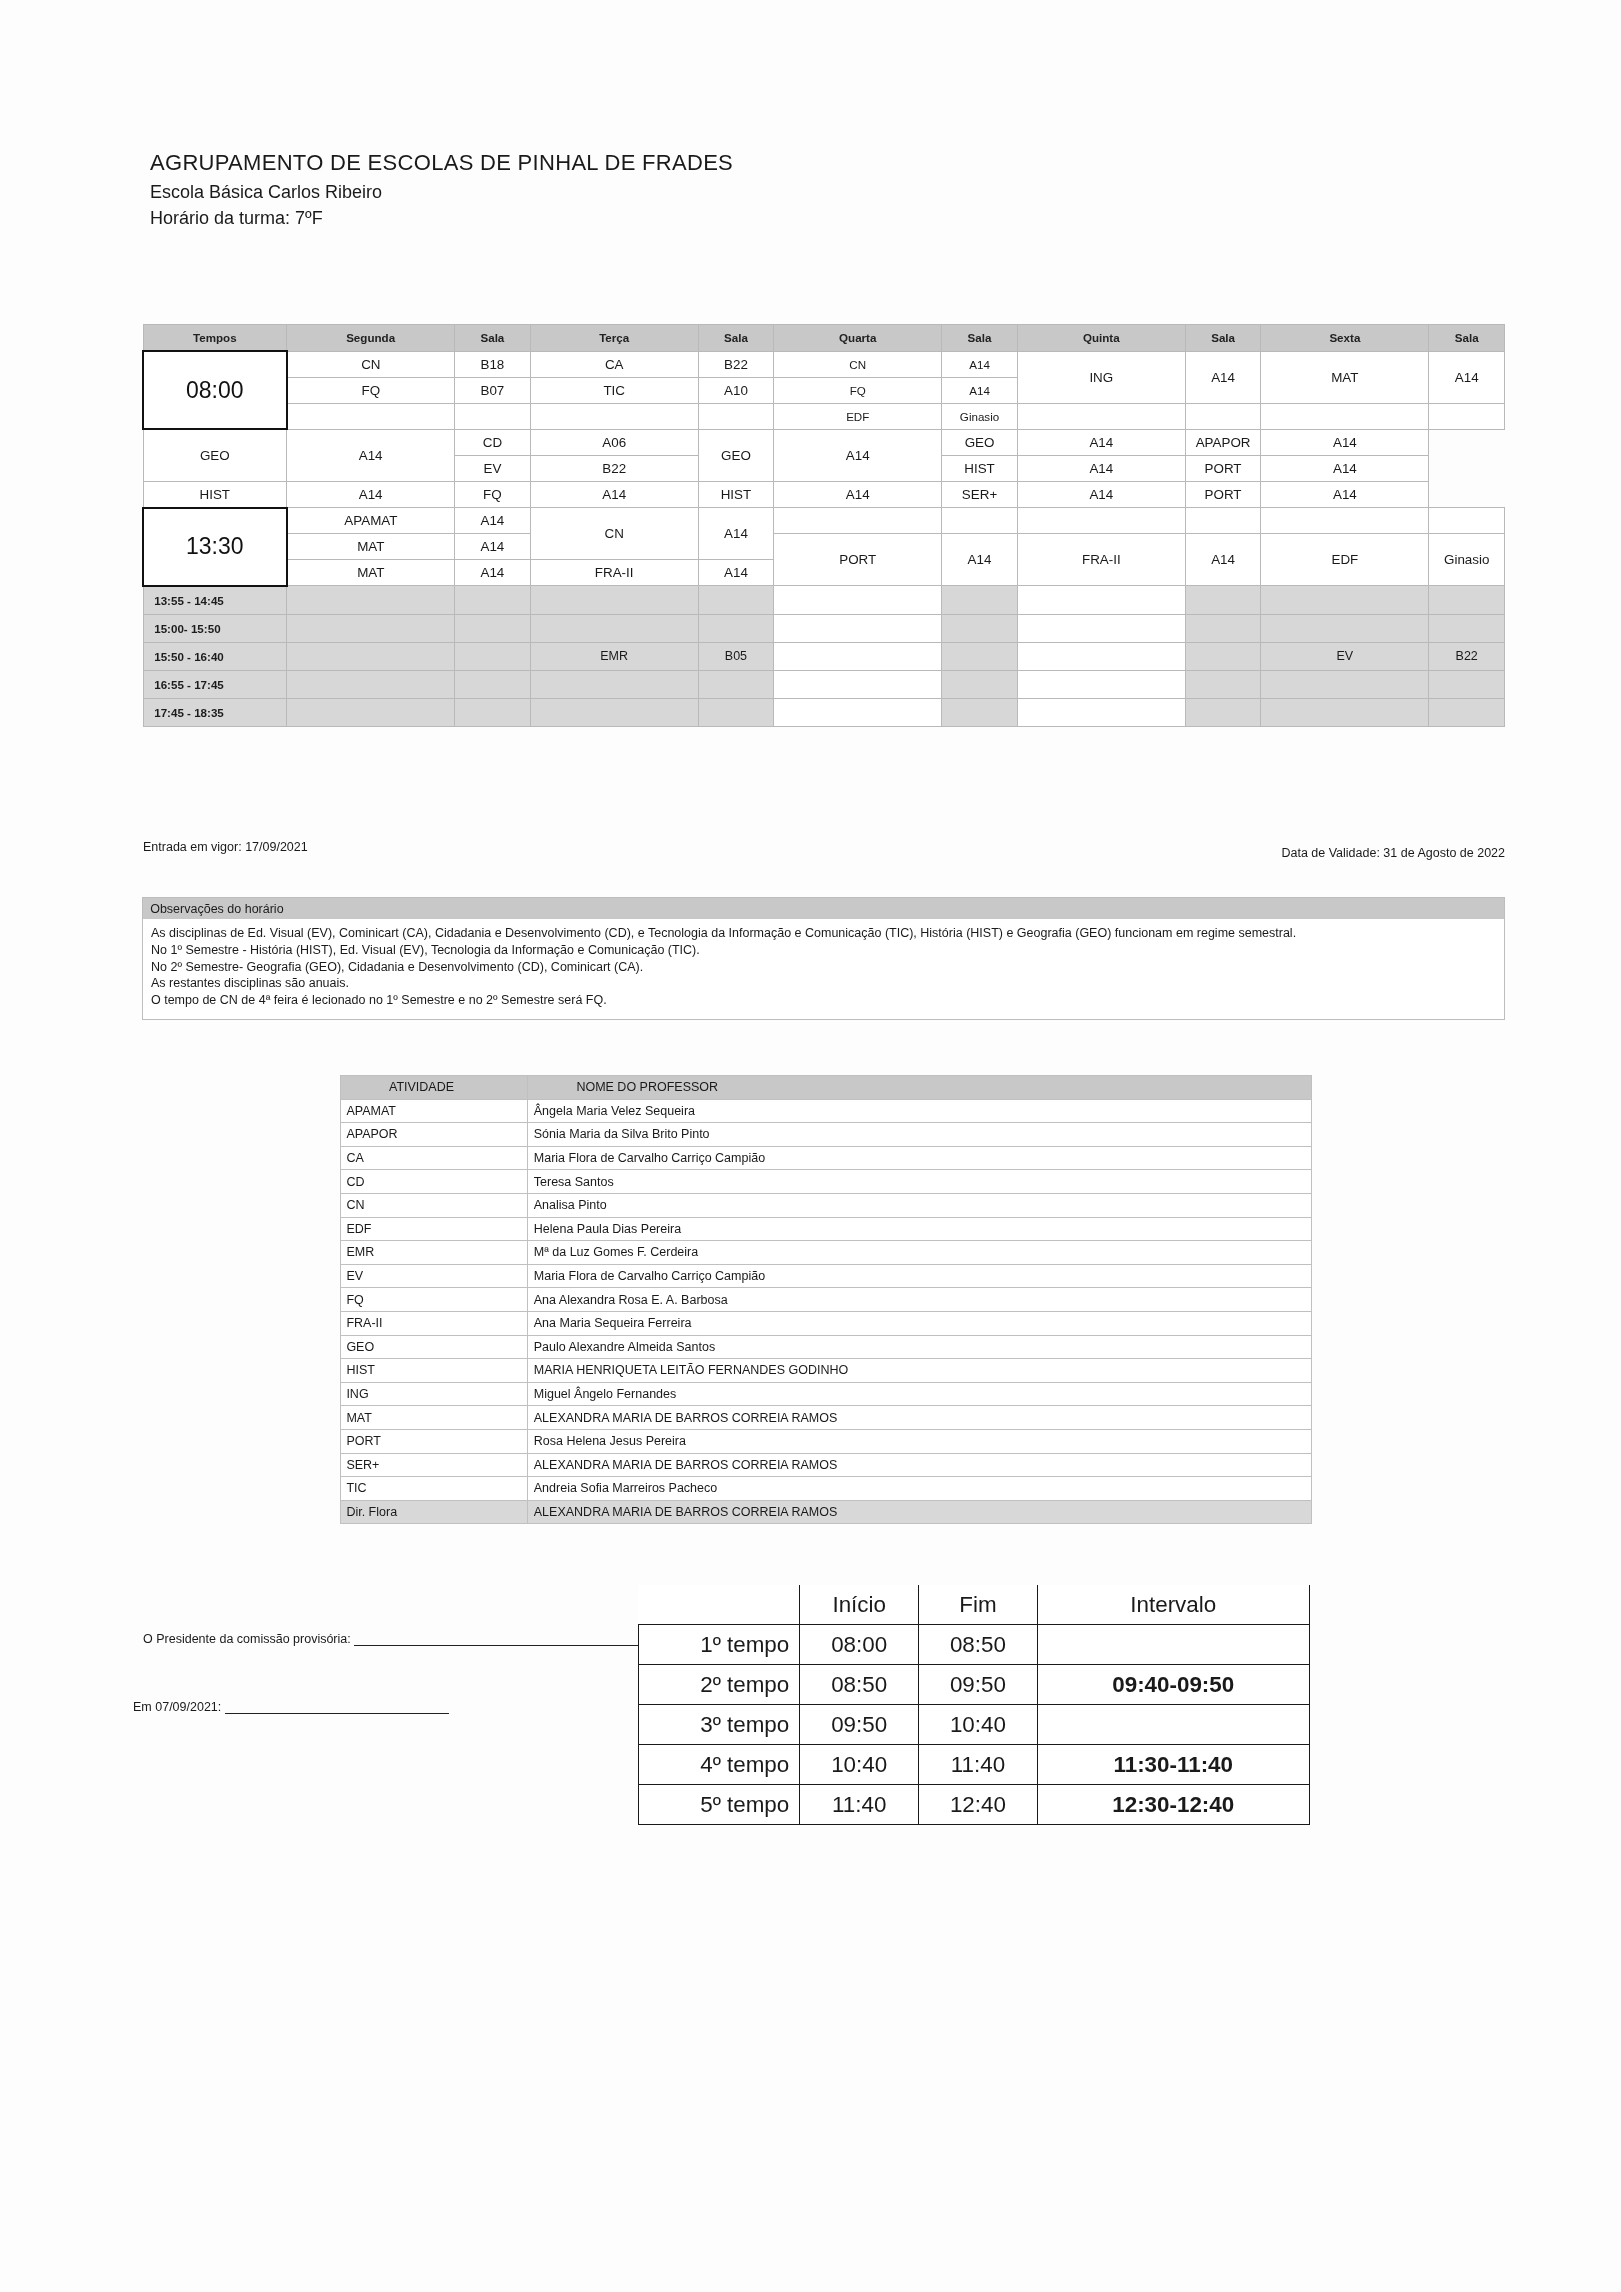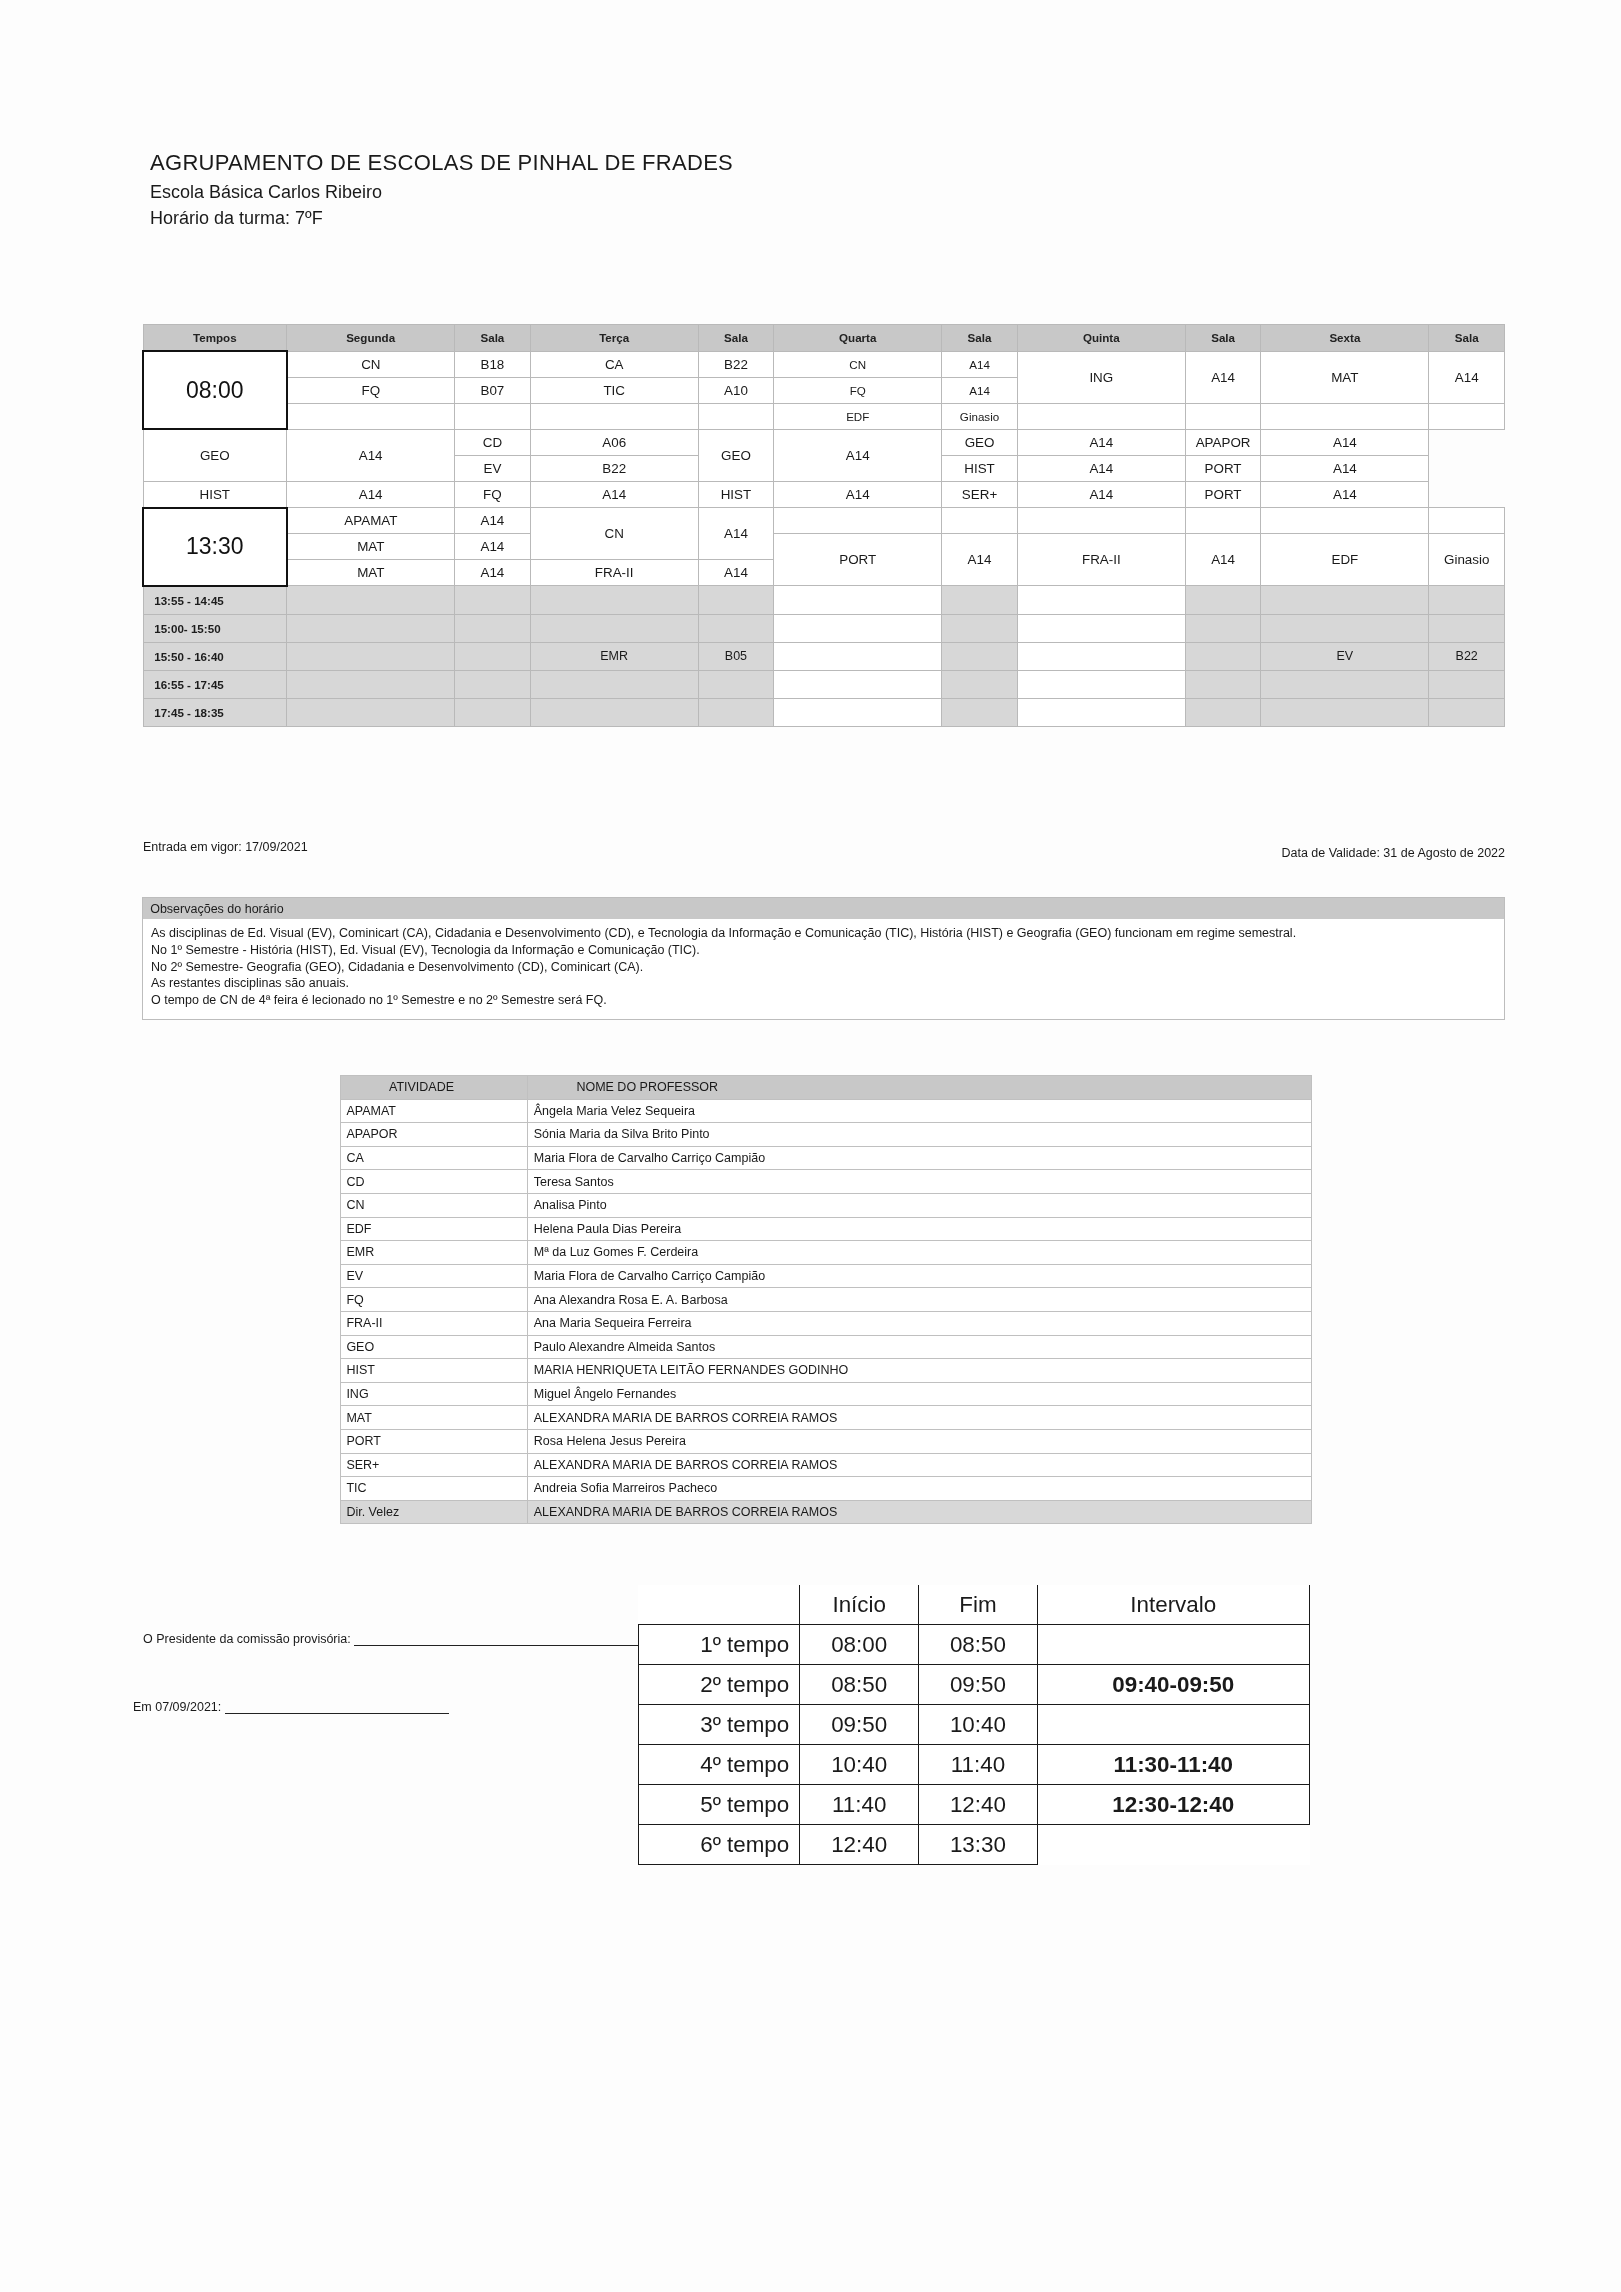--- a/index.html
+++ b/index.html
@@ -498,21 +498,21 @@
         </tr>
       <tr>
           <td>SER+</td>
           <td>ALEXANDRA MARIA DE BARROS CORREIA RAMOS</td>
         </tr>
       <tr>
           <td>TIC</td>
           <td>Andreia Sofia Marreiros Pacheco</td>
         </tr>
       <tr class="lastrow">
-          <td>Dir. Velez</td>
+          <td>Dir. Flora</td>
           <td>ALEXANDRA MARIA DE BARROS CORREIA RAMOS</td>
         </tr>
     </tbody>
   </table>
 
   <div class="sign-pres">
     <span>O Presidente da comissão provisória:</span>
     <span class="sign-rule" style="width:287px;"></span>
   </div>
   <div class="sign-date">
@@ -553,23 +553,17 @@
         <td>10:40</td>
         <td>11:40</td>
         <td class="interval">11:30-11:40</td>
       </tr>
       <tr>
         <td class="label">5º tempo</td>
         <td>11:40</td>
         <td>12:40</td>
         <td class="interval">12:30-12:40</td>
       </tr>
-      <tr>
-        <td class="label">6º tempo</td>
-        <td>12:40</td>
-        <td>13:30</td>
-        <td class="nb"></td>
-      </tr>
     </tbody>
   </table>
 
 </div>
 
 
 </body></html>

